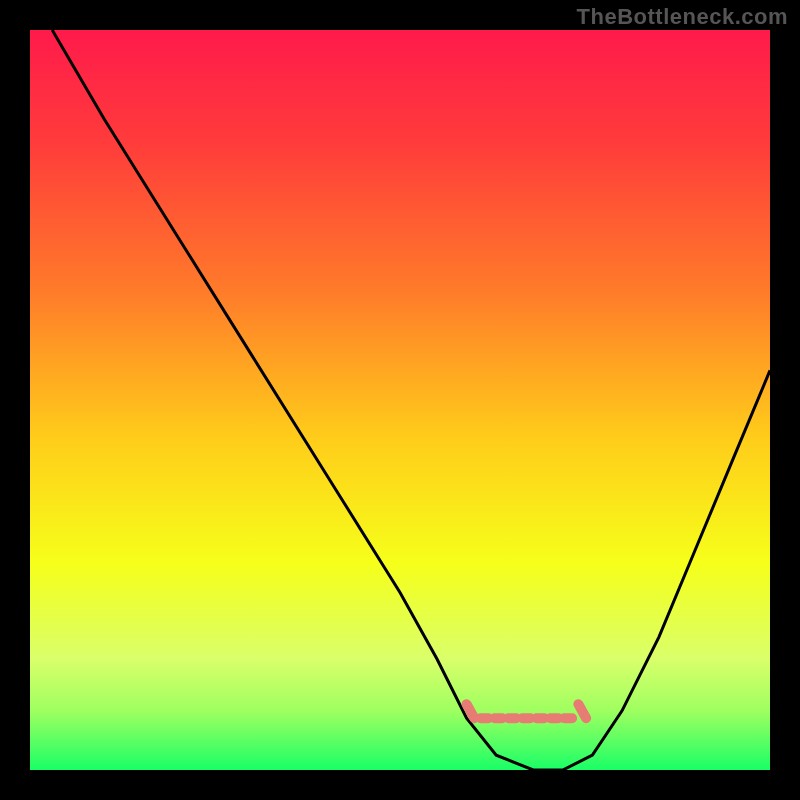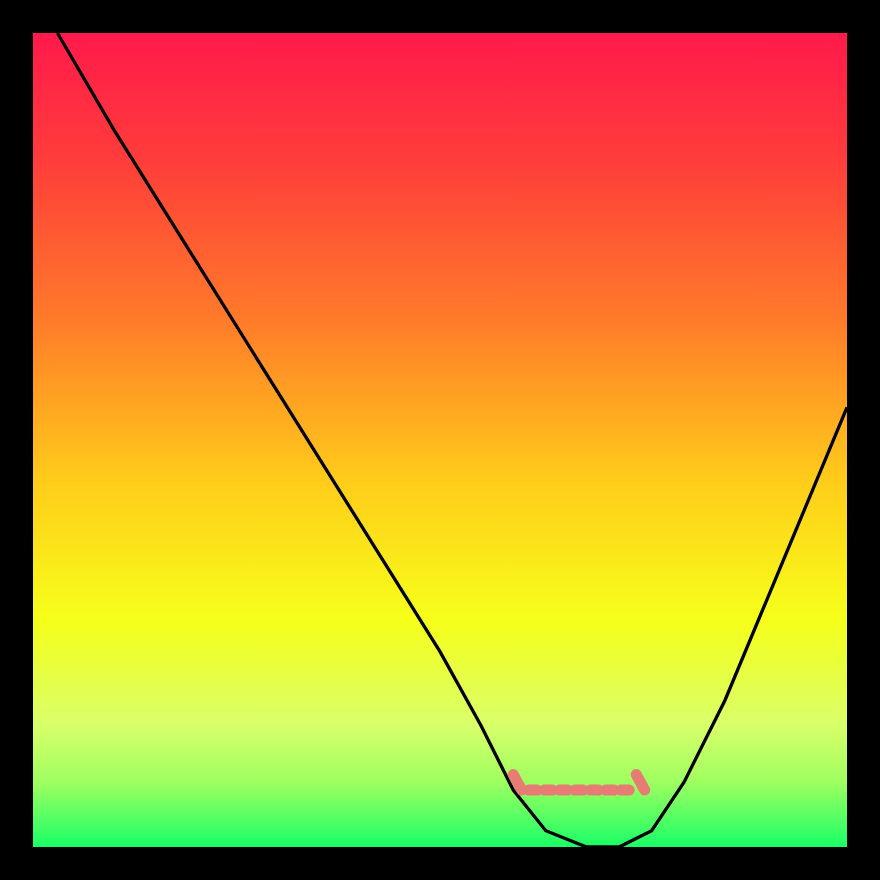--- a/index.html
+++ b/index.html
@@ -30,20 +30,21 @@
   svg.plot {
     position: absolute;
     left: 0;
     top: 0;
   }
 </style>
 </head>
 <body>
 <div class="frame">
 
+  <div class="watermark">TheBottleneck.com</div>
 
   <svg class="plot" width="800" height="800" viewBox="0 0 800 800">
     <defs>
       <linearGradient id="bg-grad" x1="0" y1="0" x2="0" y2="1">
 
       <stop offset="0%" stop-color="#ff1a4b"></stop>
           <stop offset="15%" stop-color="#ff3b3b"></stop>
           <stop offset="35%" stop-color="#ff7a2a"></stop>
           <stop offset="55.00000000000001%" stop-color="#ffcc1a"></stop>
           <stop offset="72%" stop-color="#f6ff1a"></stop>

